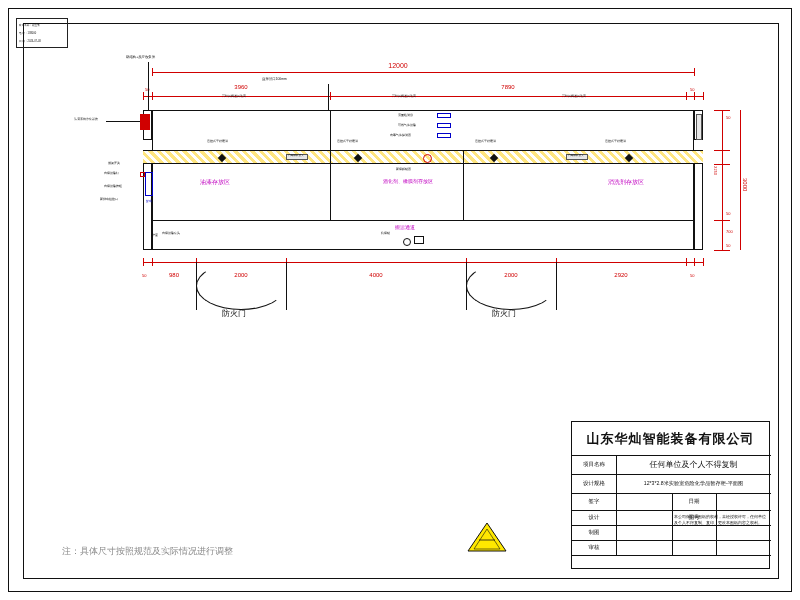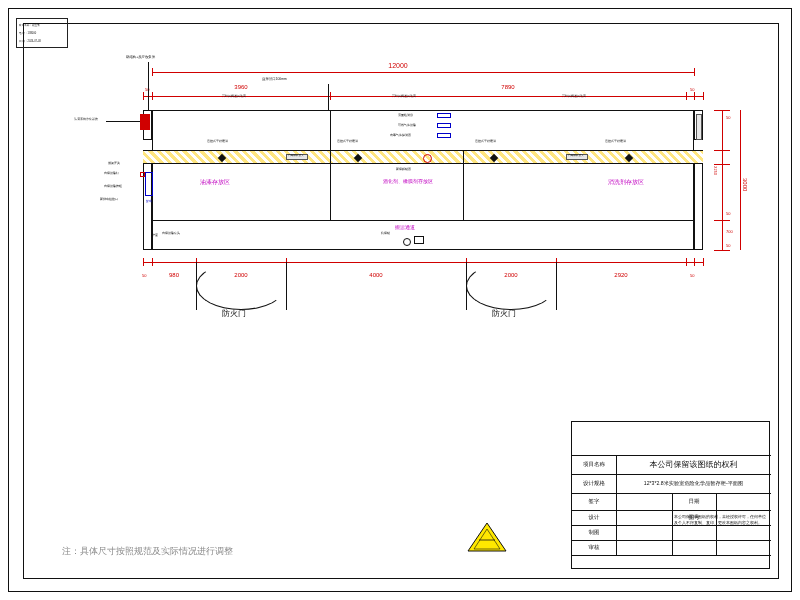--- a/index.html
+++ b/index.html
@@ -198,34 +198,35 @@
 
 <div class="bottom-note">注：具体尺寸按照规范及实际情况进行调整</div>
 
 <svg class="warn" viewBox="0 0 44 34">
   <polygon points="22,3 41,31 3,31" fill="#ffe800" stroke="#111" stroke-width="1"></polygon>
   <polygon points="22,9 35,29 9,29" fill="#ffe800" stroke="#111" stroke-width="0.6"></polygon>
   <line x1="14" y1="20" x2="30" y2="20" stroke="#111" stroke-width="0.8"></line>
 </svg>
 
 <div class="tb">
+  <div class="tb-company">山东华灿智能装备有限公司</div>
   <div class="hsep" style="left:0;top:33px;width:199px;"></div>
 
   <div class="hsep" style="left:0;top:52px;width:199px;"></div>
   <div class="hsep" style="left:0;top:71px;width:199px;"></div>
   <div class="hsep" style="left:0;top:88px;width:199px;"></div>
   <div class="hsep" style="left:0;top:103px;width:199px;"></div>
   <div class="hsep" style="left:0;top:118px;width:199px;"></div>
   <div class="hsep" style="left:0;top:133px;width:199px;"></div>
   <div class="vsep" style="left:44px;top:33px;height:100px;"></div>
   <div class="vsep" style="left:100px;top:71px;height:62px;"></div>
   <div class="vsep" style="left:144px;top:71px;height:62px;"></div>
 
   <div class="cell" style="left:0;top:33px;width:44px;height:19px;">项目名称</div>
-  <div class="cell" style="left:44px;top:33px;width:155px;height:19px;font-size:8px;">本公司保留该图纸的权利</div>
+  <div class="cell" style="left:44px;top:33px;width:155px;height:19px;font-size:8px;">任何单位及个人不得复制</div>
 
   <div class="cell" style="left:0;top:52px;width:44px;height:19px;">设计规格</div>
   <div class="cell" style="left:44px;top:52px;width:155px;height:19px;font-size:5.2px;">12*3*2.8米实验室危险化学品暂存柜-平面图</div>
 
   <div class="cell" style="left:0;top:71px;width:44px;height:17px;">签字</div>
   <div class="cell" style="left:44px;top:71px;width:56px;height:17px;"></div>
   <div class="cell" style="left:100px;top:71px;width:44px;height:17px;">日期</div>
   <div class="cell" style="left:144px;top:71px;width:55px;height:17px;"></div>
 
   <div class="cell" style="left:0;top:88px;width:44px;height:15px;">设计</div>

